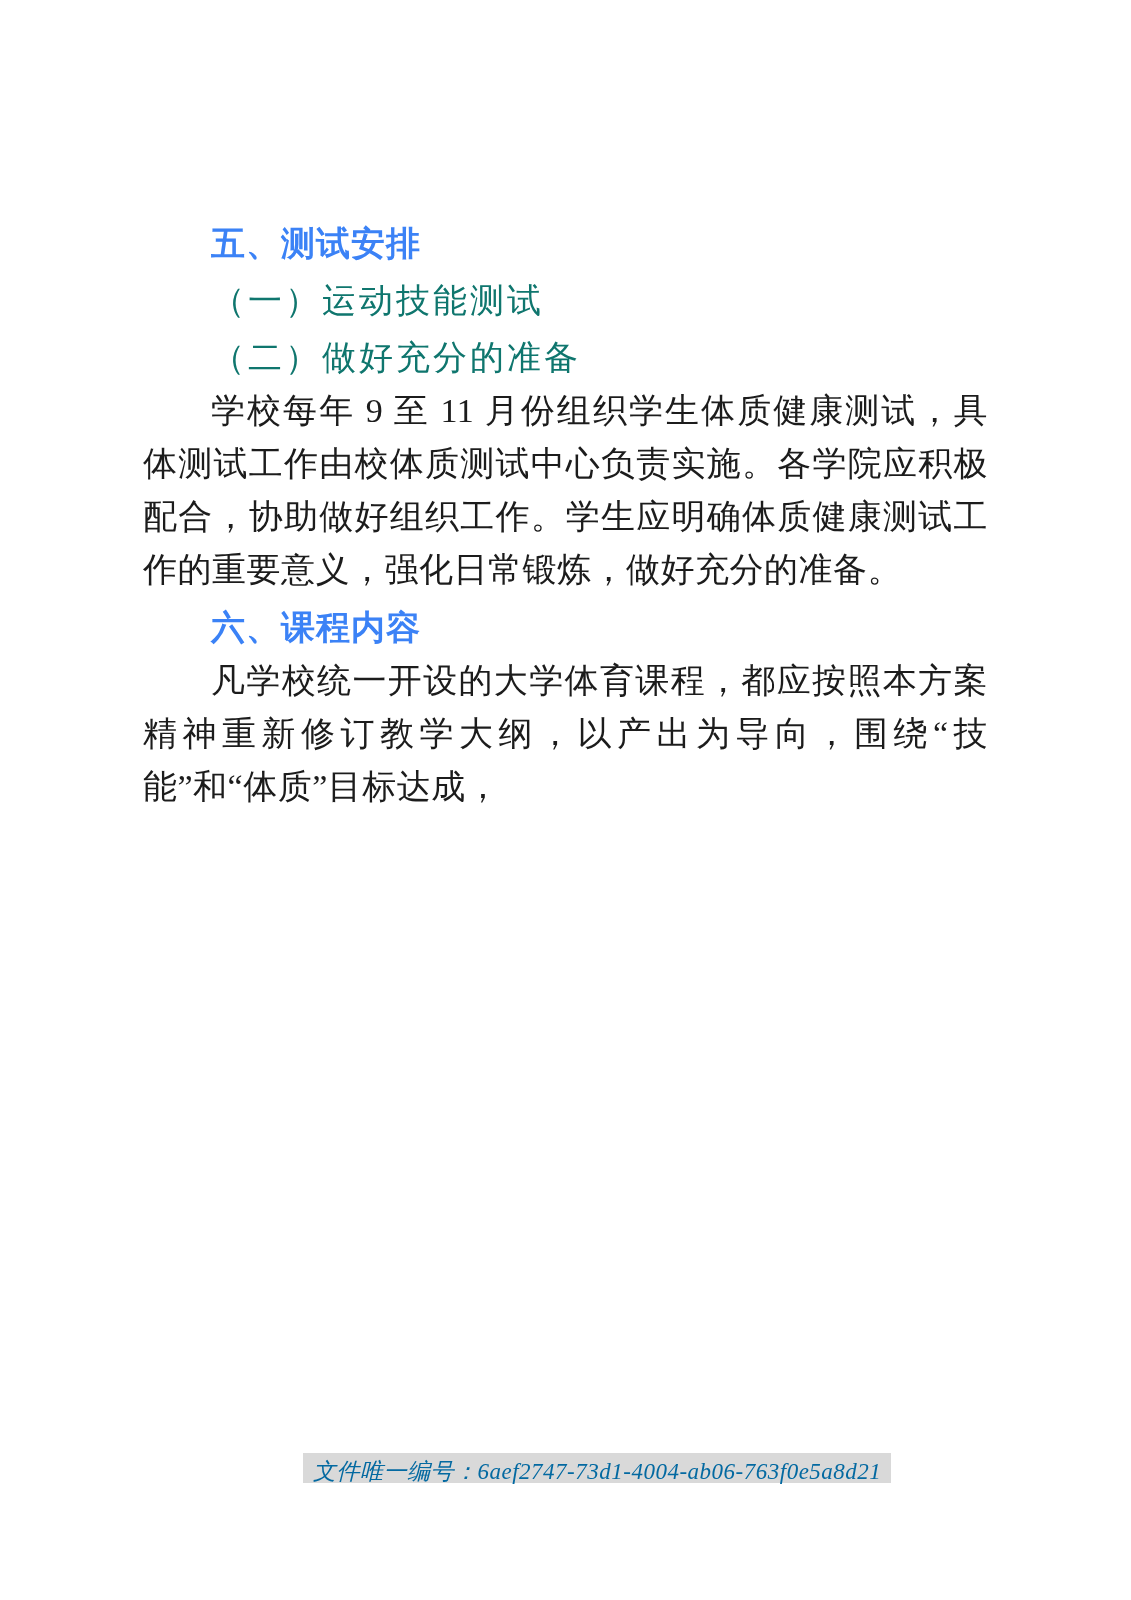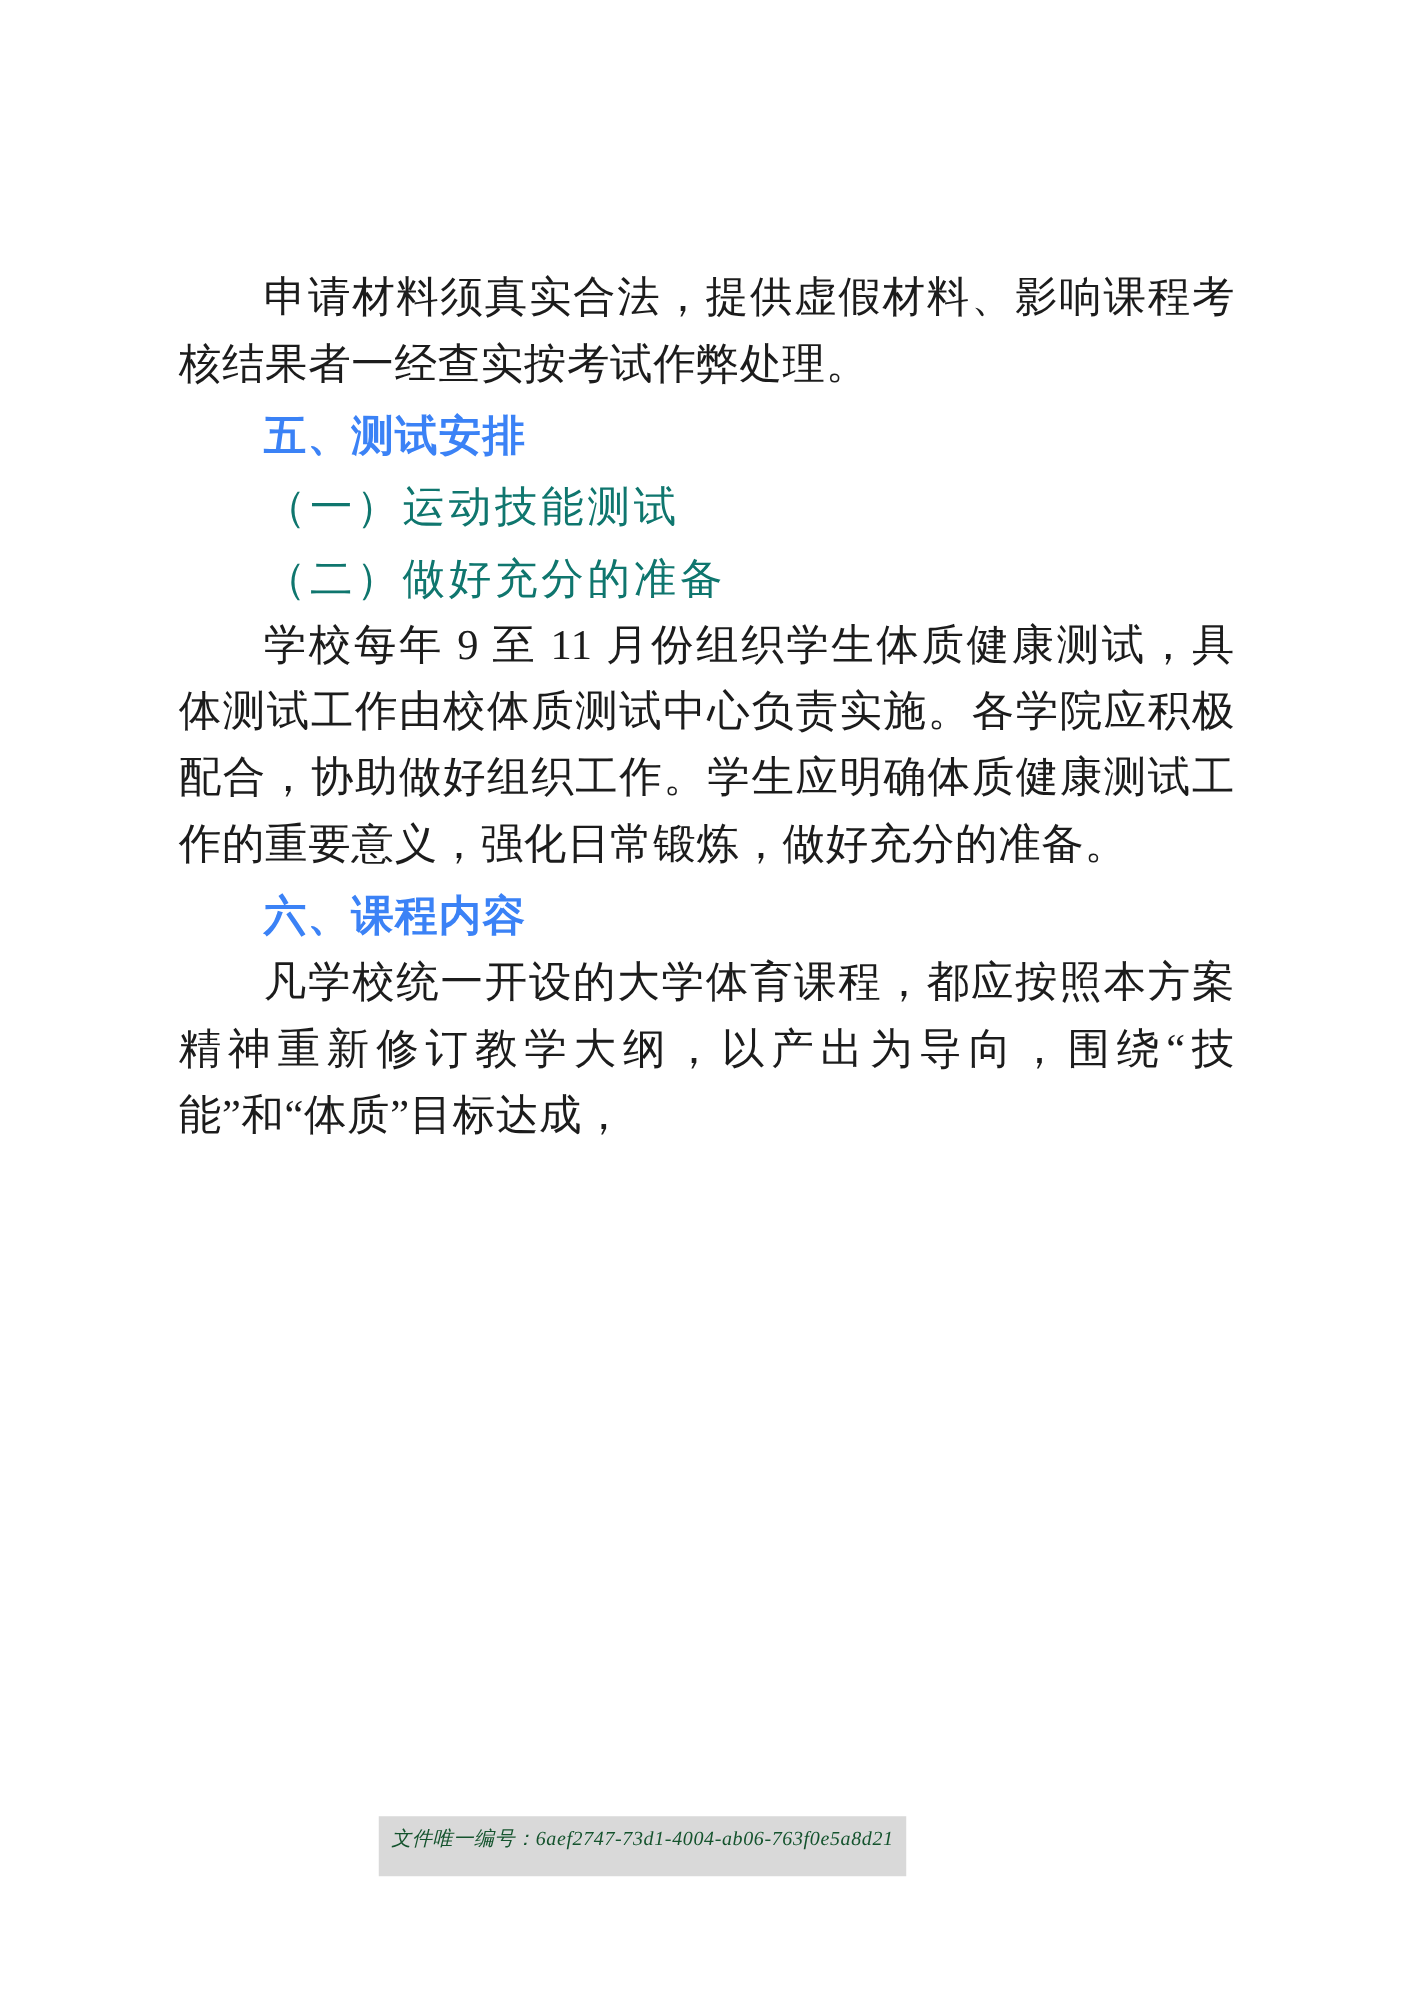--- a/index.html
+++ b/index.html
@@ -47,40 +47,39 @@
     line-height: 53px;
     font-weight: normal;
     text-indent: 2em;
     letter-spacing: 3px;
     color: #0f766e;
   }
   .footer {
     position: absolute;
     left: 303px;
     top: 1453px;
-    height: 48px;
+    height: 30px;
     line-height: 38px;
     background: #d9d9d9;
     padding: 0 10px;
     font-style: italic;
-    font-size: 16px;
-    color: #14532d;
+    font-size: 23px;
+    color: #0369a1;
     white-space: nowrap;
     letter-spacing: 0.5px;
   }
   .footer .code {
     font-family: "Liberation Serif", "DejaVu Serif", serif;
   }
 </style>
 </head>
 <body>
 
 <div class="page">
   <div class="content">
-    <p class="body-para">申请材料须真实合法，提供虚假材料、影响课程考核结果者一经查实按考试作弊处理。</p>
     <h2 class="h1">五、测试安排</h2>
     <h3 class="h2">（一）运动技能测试</h3>
     <h3 class="h2">（二）做好充分的准备</h3>
     <p class="body-para">学校每年 9 至 11 月份组织学生体质健康测试，具体测试工作由校体质测试中心负责实施。各学院应积极配合，协助做好组织工作。学生应明确体质健康测试工作的重要意义，强化日常锻炼，做好充分的准备。</p>
     <h2 class="h1">六、课程内容</h2>
     <p class="body-para">凡学校统一开设的大学体育课程，都应按照本方案精神重新修订教学大纲，以产出为导向，围绕“技能”和“体质”目标达成，</p>
   </div>
 
   <div class="footer">
     <span>文件唯一编号：</span><span class="code">6aef2747-73d1-4004-ab06-763f0e5a8d21</span>

